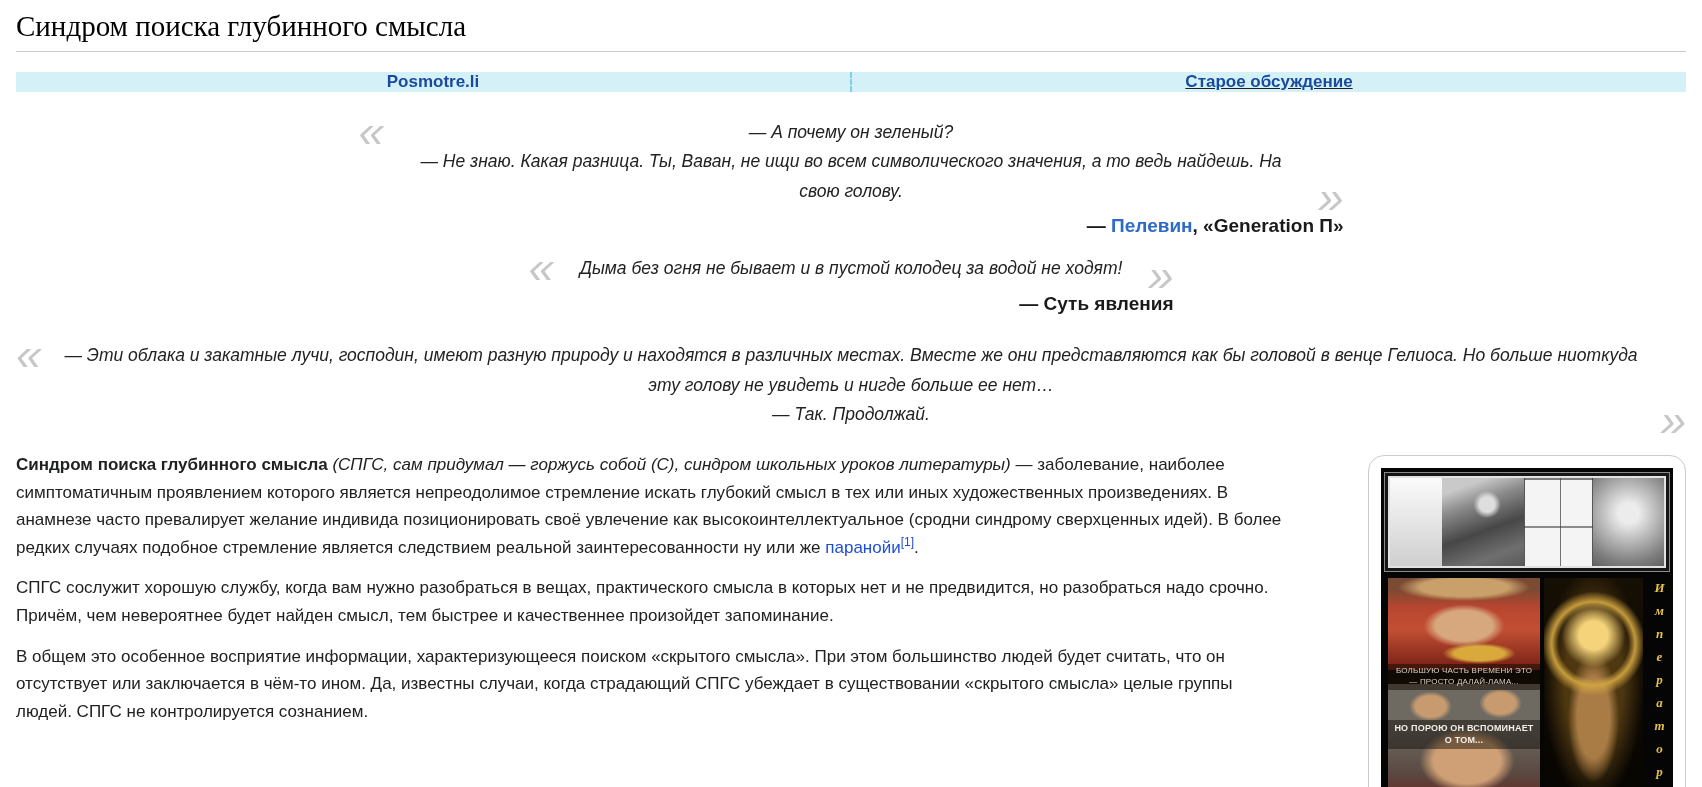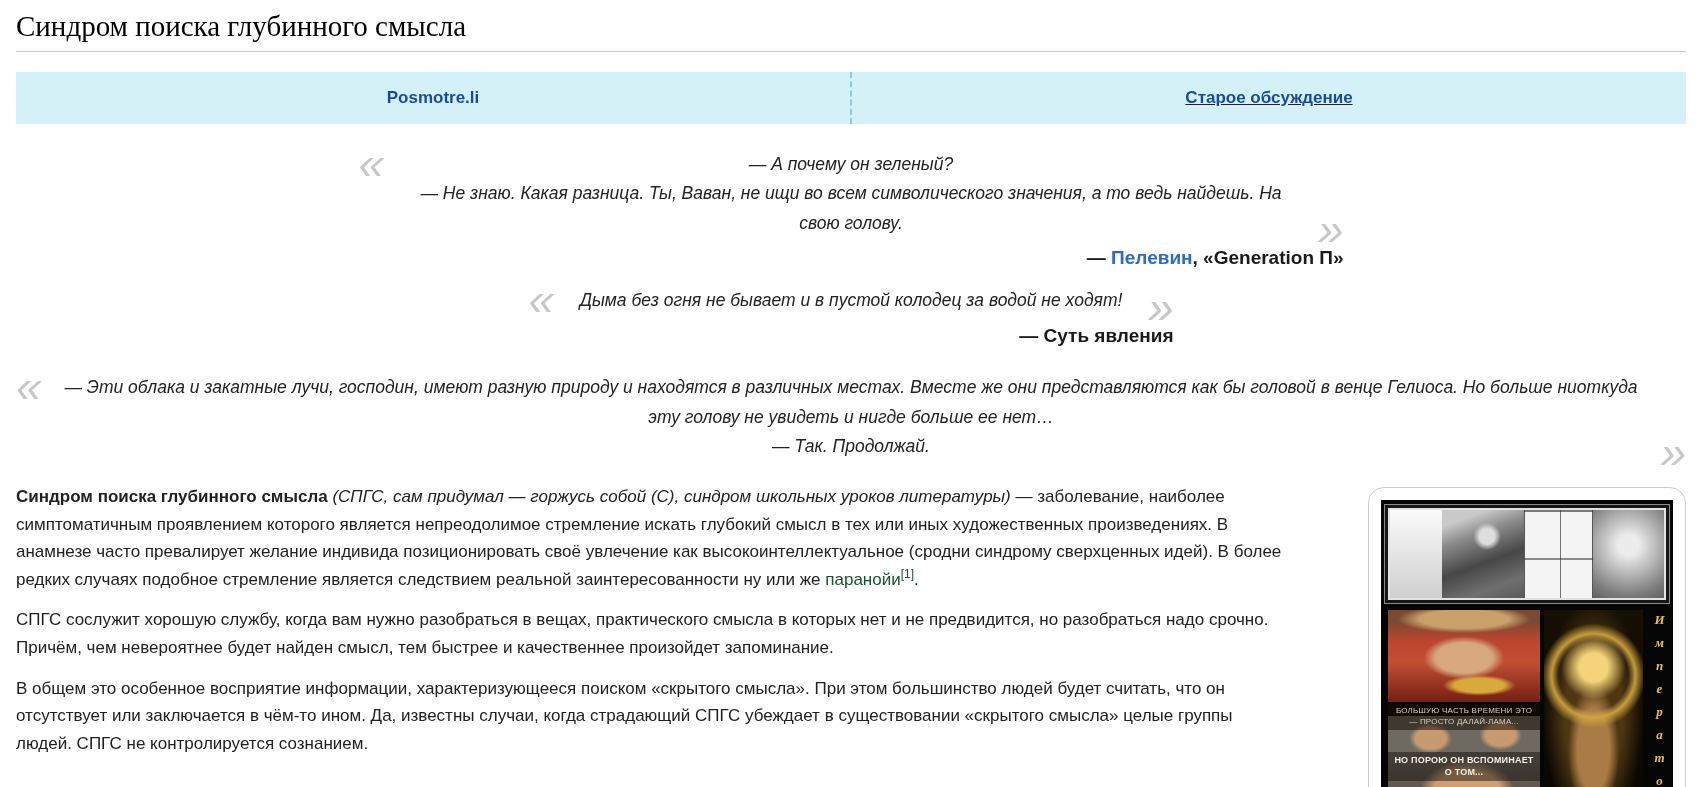--- a/index.html
+++ b/index.html
@@ -14,21 +14,21 @@
   
   h1.page-title {
     font-family: "Liberation Serif", "DejaVu Serif", serif;
     font-weight: 400; font-size: 29px; line-height: 32px;
     margin: 0; padding: 10px 0 9px 0;
     border-bottom: 1px solid #c8ccd1; color: #000;
   }
 
   
   .tabbar {
-    margin-top: 20px; height: 52px;
+    margin-top: 20px; height: 20px;
     background: #d5f1f8; display: flex; align-items: stretch;
   }
   .tab { flex: 1; display: flex; align-items: center; justify-content: center; }
   .tab + .tab { border-left: 2px dashed #7fd0e0; text-decoration: underline; }
   .tab a {
     color: #1a4a9c; font-weight: bold; font-size: 17px;
     text-decoration: none; cursor: pointer;
   }
 
   
@@ -45,21 +45,21 @@
   .qlines { flex: 1; font-size: 17.5px; line-height: 1.68; padding-top: 4px; text-align: center; }
   .qattr {
     font-style: normal; font-weight: bold; font-size: 19px;
     text-align: right; margin-top: 9px; color: #1a1a1a;
   }
   .qattr a { color: #2e6bc8; text-decoration: none; cursor: pointer; }
 
   
   .article { margin-top: 22px; font-size: 17px; line-height: 1.62; }
   .article p { margin: 0 0 13px 0; }
-  .article a { color: #14532d; text-decoration: none; cursor: pointer; }
+  .article a { color: #1d4ed8; text-decoration: none; cursor: pointer; }
   .article sup { font-size: 12px; line-height: 0; }
 
   
   .thumb {
     float: right; width: 318px; margin: 4px 0 12px 80px;
     border: 1px solid #c8ccd1; border-radius: 16px;
     padding: 12px; background: #fff; cursor: pointer;
   }
   .thumb-img {
     width: 292px; height: 520px; background: #050505;
@@ -90,21 +90,21 @@
       radial-gradient(ellipse 58% 20% at 50% 10%, #c9a06a 0 50%, rgba(0,0,0,0) 75%),
       radial-gradient(ellipse 30% 14% at 60% 82%, #d9a93c 0 55%, rgba(0,0,0,0) 80%),
       linear-gradient(180deg, #7a4a33 0 12%, #b8452f 32%, #c24f33 56%, #8f2f1f 85%, #731f14);
   }
   .meme-cap {
     position: absolute; left: 7px; width: 152px; z-index: 3;
     font-size: 8px; line-height: 1.35; text-align: center;
     color: #d8d2c6; background: rgba(25,14,6,.55);
     padding: 2px 3px; letter-spacing: .2px;
   }
-  .cap-top { top: 204px; }
+  .cap-top { top: 196px; }
   .cap-bottom { top: 252px; color: #f2efe6; font-weight: bold; font-size: 9px; background: rgba(10,6,2,.45); }
   .lama2 {
     position: absolute; left: 7px; top: 216px; width: 152px; height: 160px;
     background:
       radial-gradient(ellipse 40% 26% at 52% 48%, #cfa075 0 55%, rgba(0,0,0,0) 78%),
       radial-gradient(ellipse 18% 12% at 28% 14%, #c79b6f 0 55%, rgba(0,0,0,0) 78%),
       radial-gradient(ellipse 18% 12% at 74% 12%, #c79b6f 0 55%, rgba(0,0,0,0) 78%),
       linear-gradient(180deg, #6e6a62 0 28%, #5a4a42 55%, #6b1f1a 80%, #581512);
   }
   .emperor {

